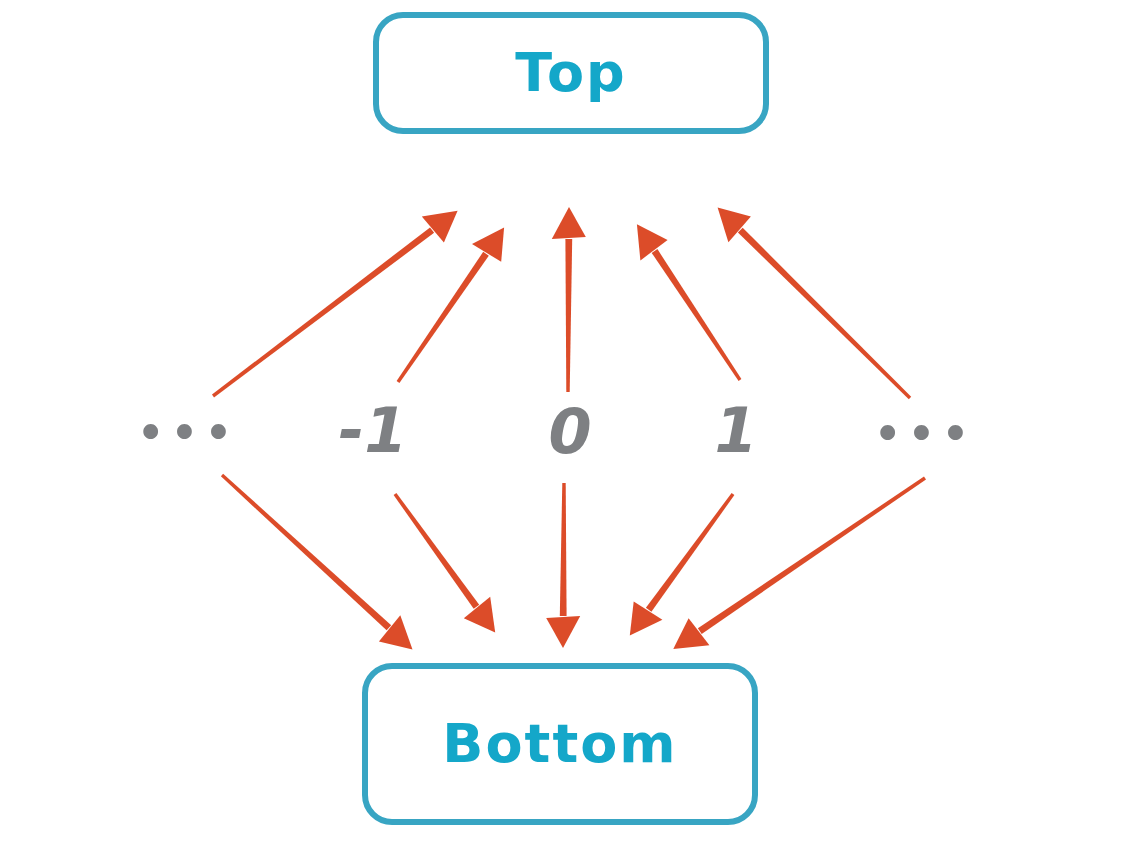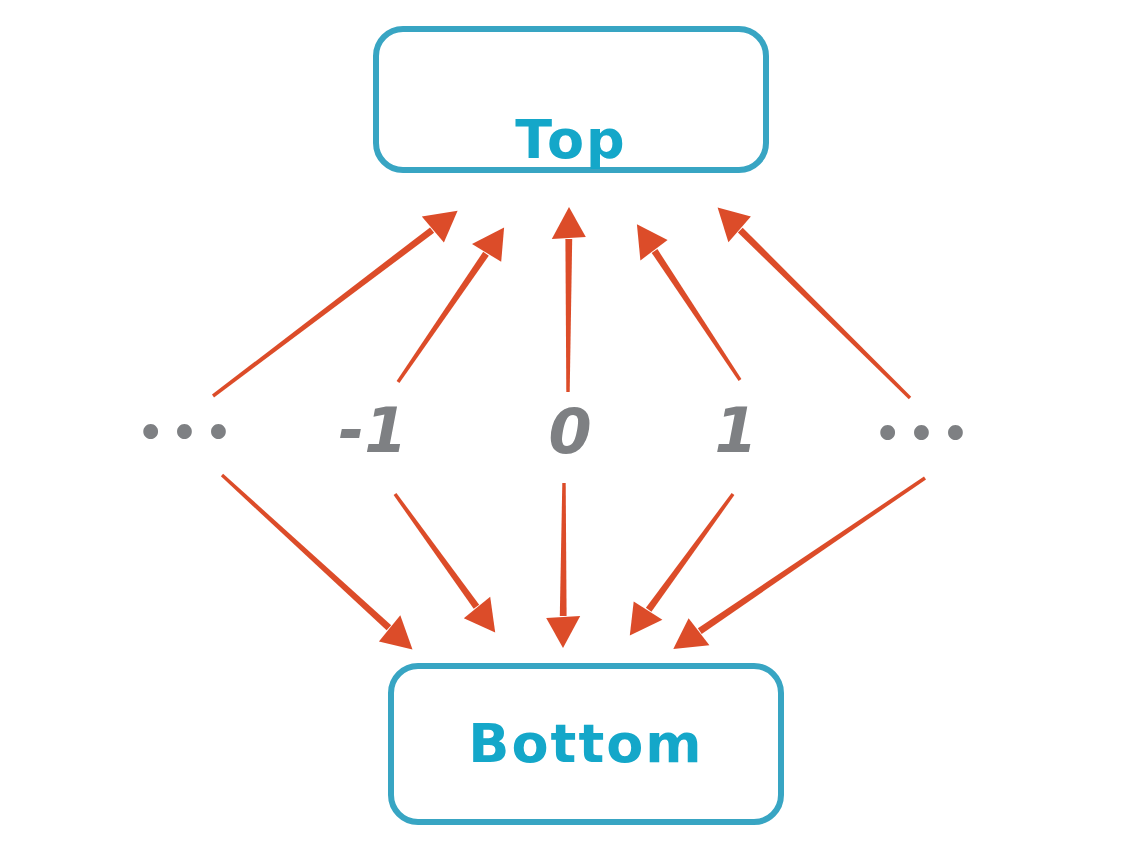--- a/index.html
+++ b/index.html
@@ -27,25 +27,25 @@
     box-sizing: border-box;
     border: 6px solid #38A5C3;
     border-radius: 30px;
     background: #ffffff;
     display: flex;
     align-items: center;
     justify-content: center;
     z-index: 2;
   }
   .node-top {
-    left: 373px; top: 26px;
-    width: 396px; height: 147px; align-items: flex-end;
+    left: 373px; top: 12px;
+    width: 396px; height: 122px;
   }
   .node-bottom {
-    left: 388px; top: 663px;
+    left: 362px; top: 663px;
     width: 396px; height: 162px;
   }
   .node-label {
     color: #14A7C9;
     font-size: 54px;
     font-weight: bold;
     letter-spacing: 2px;
     line-height: 1;
     user-select: none;
   }

